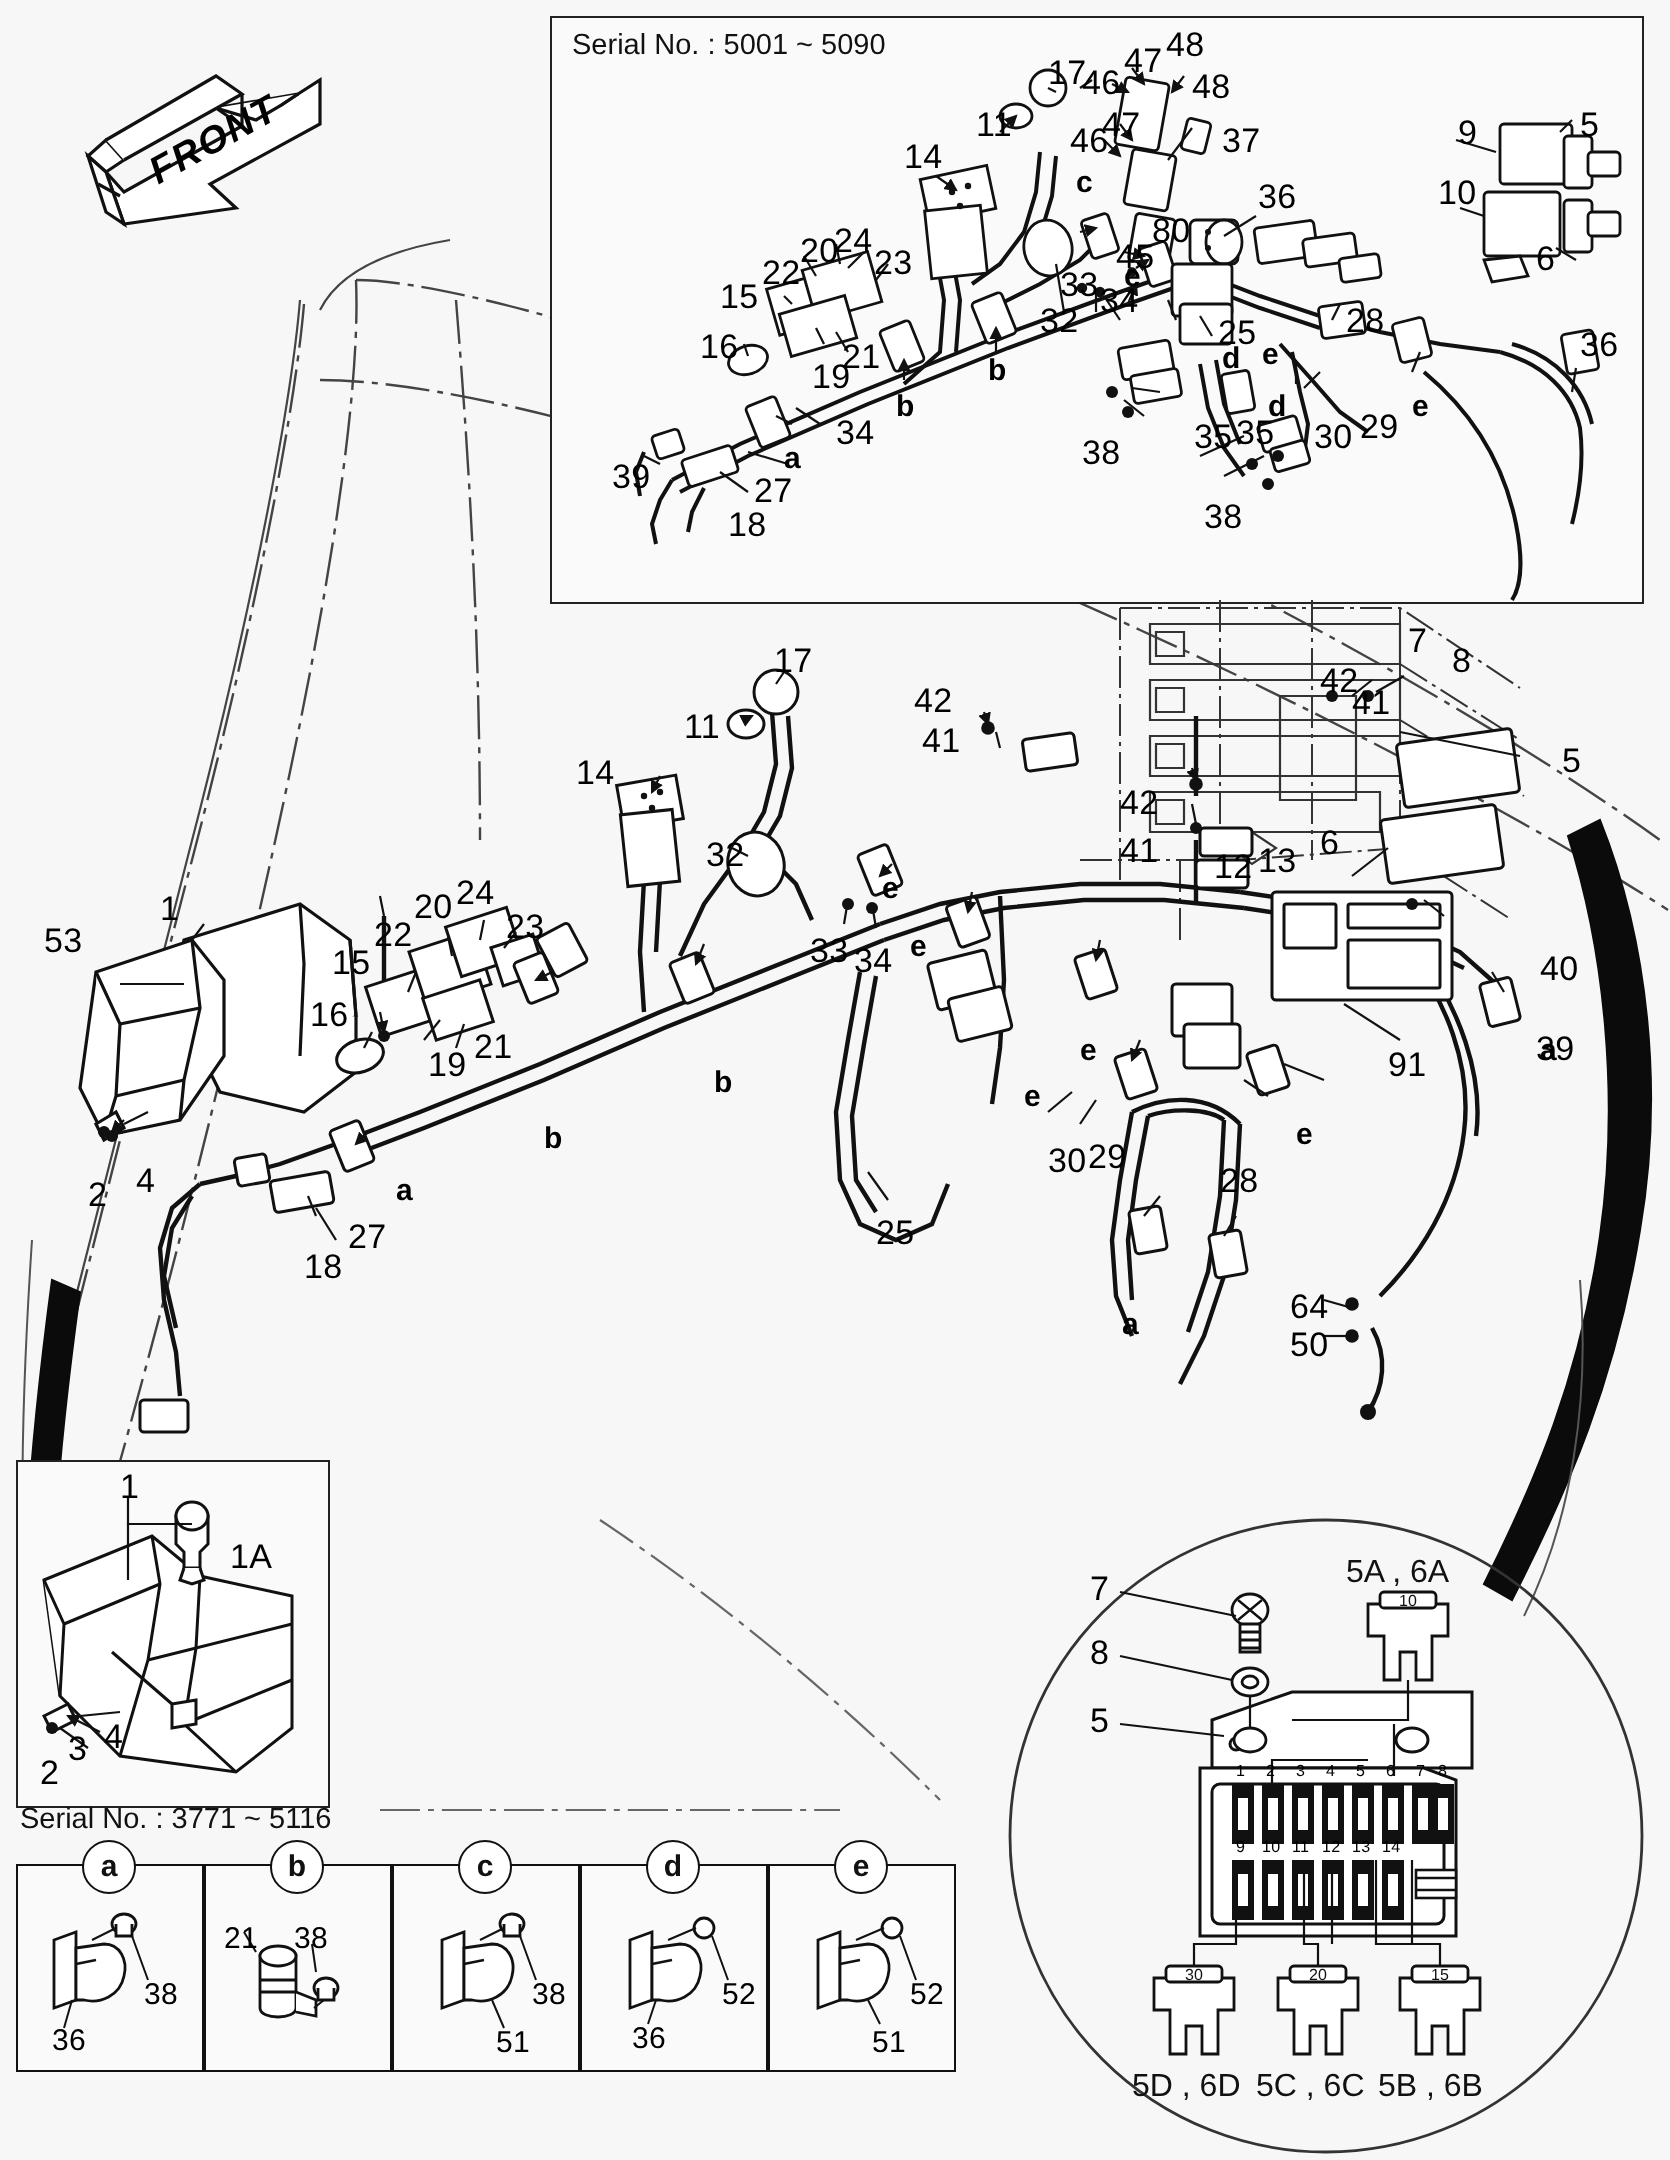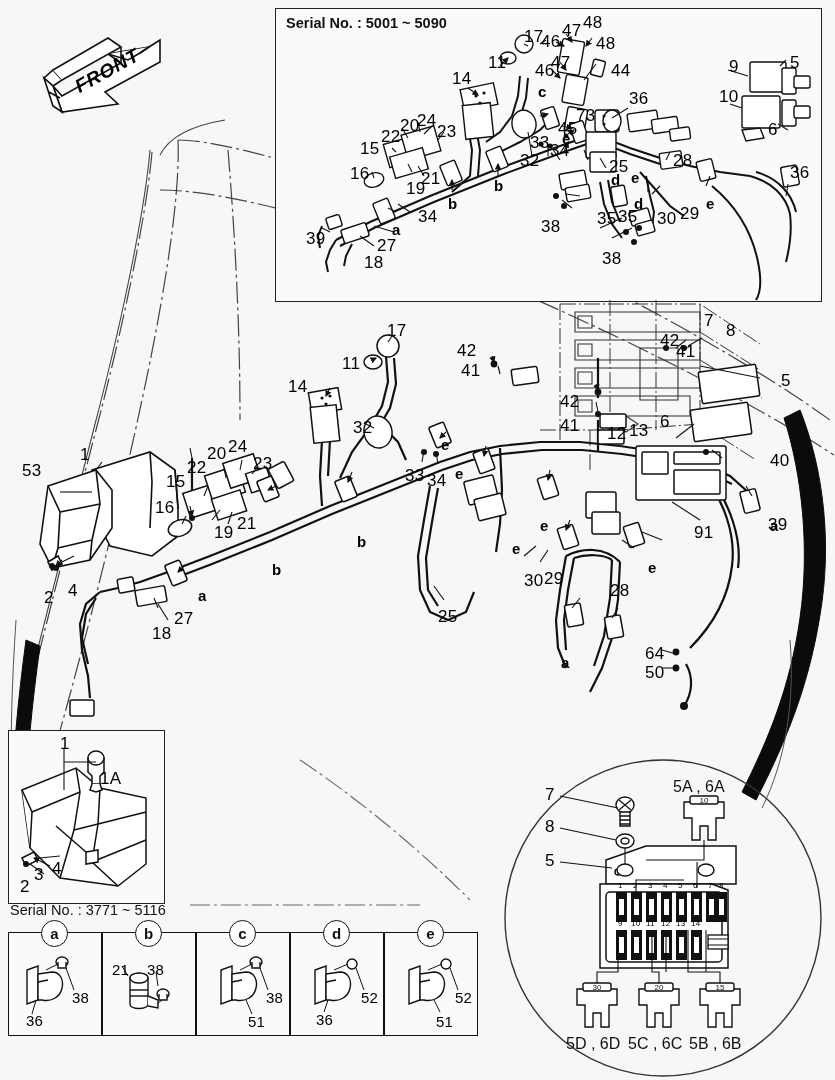--- a/index.html
+++ b/index.html
@@ -71,21 +71,21 @@
       <path d="M62,80 L121,47 L108,38 L53,70"></path>
       <path d="M121,47 L121,63"></path>
       <path d="M140,53 L149,47"></path>
       <path d="M60,98 L49,92"></path>
     </g>
   </svg>
   <div class="lbl" style="left:72px;top:61px;font-size:19px;font-weight:700;font-style:italic;
               transform:rotate(-29deg);letter-spacing:1px;">FRONT</div>
 
   <div class="panel" style="left:275px;top:8px;width:545px;height:292px;"></div>
-  <div class="serial" style="left:286px;top:15px;font-weight:bold;">Serial No. : 5001 ~ 5090</div>
+  <div class="serial" style="left:286px;top:15px;">Serial No. : 5001 ~ 5090</div>
 
   <svg class="layer">
     <g fill="none" stroke="#111" stroke-width="2">
 
       <path d="M336,240 L370,222 L430,196 L500,168 L560,146 L600,132"></path>
       <path d="M340,246 L374,228 L434,202 L504,174 L564,152 L604,138"></path>
 
       <path d="M468,128 L472,150 L470,176 L452,192"></path>
       <path d="M476,128 L480,150 L478,176"></path>
 
@@ -255,23 +255,23 @@
 
   <div class="lbl" style="left:452px;top:70px;">14</div>
   <div class="lbl" style="left:488px;top:54px;">11</div>
   <div class="lbl" style="left:524px;top:28px;">17</div>
   <div class="lbl" style="left:541px;top:33px;">46</div>
   <div class="lbl" style="left:562px;top:22px;">47</div>
   <div class="lbl" style="left:583px;top:14px;">48</div>
   <div class="lbl" style="left:551px;top:54px;">47</div>
   <div class="lbl" style="left:535px;top:62px;">46</div>
   <div class="lbl" style="left:596px;top:35px;">48</div>
-  <div class="lbl" style="left:611px;top:62px;">44</div>
+  <div class="lbl" style="left:611px;top:62px;">37</div>
   <div class="lbl bold" style="left:538px;top:84px;">c</div>
-  <div class="lbl" style="left:576px;top:107px;">73</div>
+  <div class="lbl" style="left:576px;top:107px;">80</div>
   <div class="lbl" style="left:558px;top:120px;">45</div>
   <div class="lbl bold" style="left:562px;top:131px;">e</div>
   <div class="lbl" style="left:629px;top:90px;">36</div>
   <div class="lbl" style="left:530px;top:134px;">33</div>
   <div class="lbl" style="left:550px;top:142px;">34</div>
   <div class="lbl" style="left:520px;top:152px;">32</div>
   <div class="lbl" style="left:609px;top:158px;">25</div>
   <div class="lbl bold" style="left:611px;top:172px;">d</div>
   <div class="lbl" style="left:673px;top:152px;">28</div>
   <div class="lbl" style="left:680px;top:205px;">29</div>
@@ -542,21 +542,21 @@
   <div class="lbl" style="left:560px;top:393px;">42</div>
   <div class="lbl" style="left:560px;top:417px;">41</div>
   <div class="lbl" style="left:660px;top:332px;">42</div>
   <div class="lbl" style="left:676px;top:343px;">41</div>
   <div class="lbl" style="left:704px;top:312px;">7</div>
   <div class="lbl" style="left:726px;top:322px;">8</div>
   <div class="lbl" style="left:781px;top:372px;">5</div>
   <div class="lbl" style="left:660px;top:413px;">6</div>
   <div class="lbl" style="left:607px;top:425px;">12</div>
   <div class="lbl" style="left:629px;top:422px;">13</div>
-  <div class="lbl" style="left:770px;top:452px;">40</div>
+  <div class="lbl" style="left:770px;top:476px;">40</div>
   <div class="lbl" style="left:768px;top:516px;">39</div>
   <div class="lbl" style="left:694px;top:524px;">91</div>
   <div class="lbl bold" style="left:770px;top:518px;">a</div>
   <div class="lbl bold" style="left:441px;top:437px;">e</div>
   <div class="lbl bold" style="left:455px;top:466px;">e</div>
   <div class="lbl bold" style="left:540px;top:518px;">e</div>
   <div class="lbl bold" style="left:512px;top:541px;">e</div>
   <div class="lbl bold" style="left:648px;top:560px;">e</div>
   <div class="lbl" style="left:438px;top:608px;">25</div>
   <div class="lbl" style="left:524px;top:572px;">30</div>
@@ -590,21 +590,21 @@
       <path d="M64,762 L64,790"></path>
       <path d="M50,866 L34,858" marker-end="url(#arS)"></path>
       <path d="M44,874 L30,864"></path>
       <path d="M60,856 L40,858"></path>
     </g>
     <g fill="#111">
         <circle cx="26" cy="864" r="3"></circle>
       </g>
   </svg>
   <div class="lbl" style="left:60px;top:735px;">1</div>
-  <div class="lbl" style="left:100px;top:770px;text-align:right;">1A</div>
+  <div class="lbl" style="left:115px;top:770px;text-align:right;">1A</div>
   <div class="lbl" style="left:20px;top:878px;">2</div>
   <div class="lbl" style="left:34px;top:866px;">3</div>
   <div class="lbl" style="left:52px;top:860px;">4</div>
   <div class="serial" style="left:10px;top:902px;">Serial No. : 3771 ~ 5116</div>
 
   <div class="legendbox" style="left:8px;top:932px;width:92px;height:102px;"></div>
   <div class="legendbox" style="left:102px;top:932px;width:92px;height:102px;"></div>
   <div class="legendbox" style="left:196px;top:932px;width:92px;height:102px;"></div>
   <div class="legendbox" style="left:290px;top:932px;width:92px;height:102px;"></div>
   <div class="legendbox" style="left:384px;top:932px;width:92px;height:102px;"></div>

